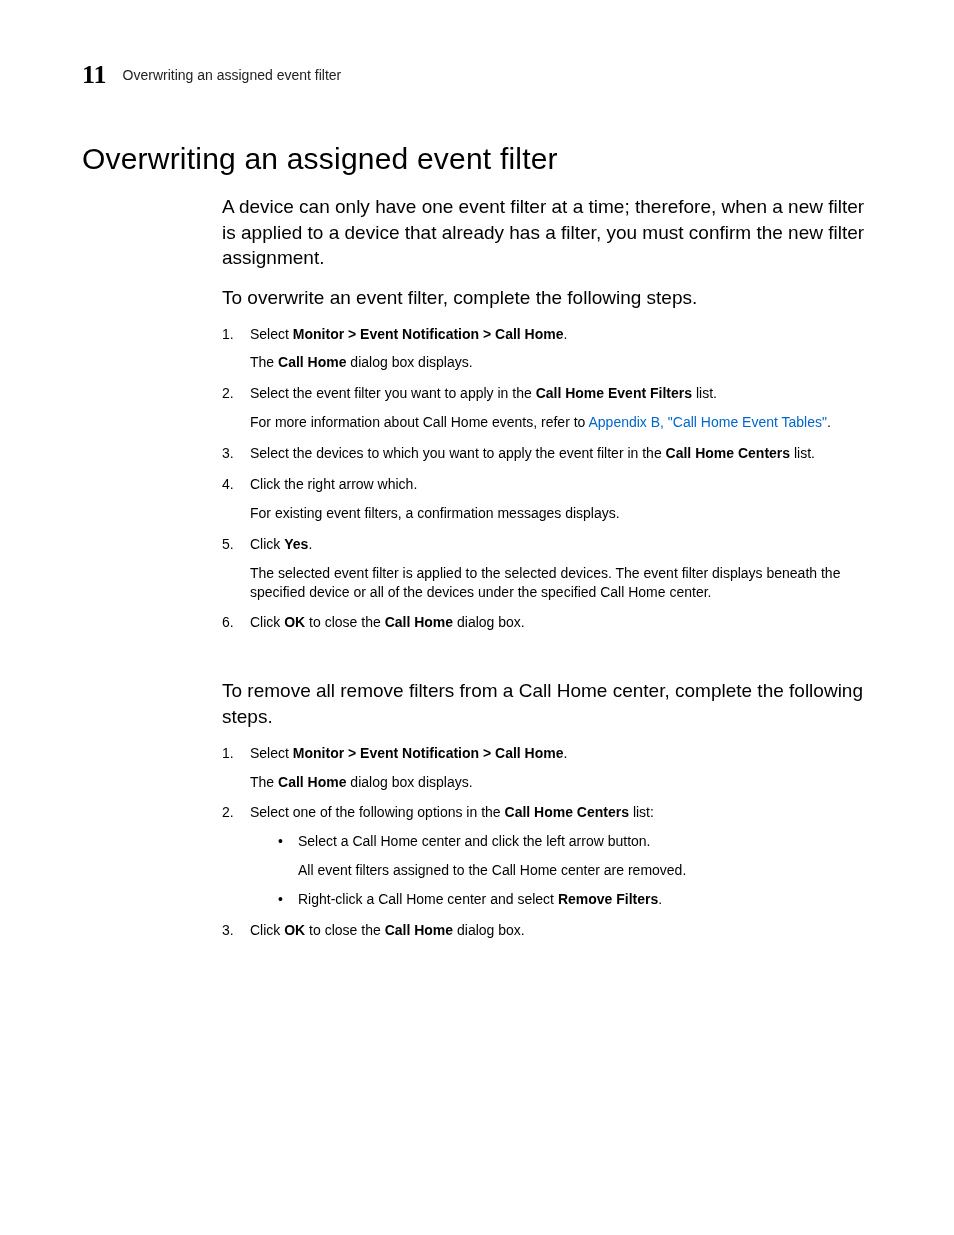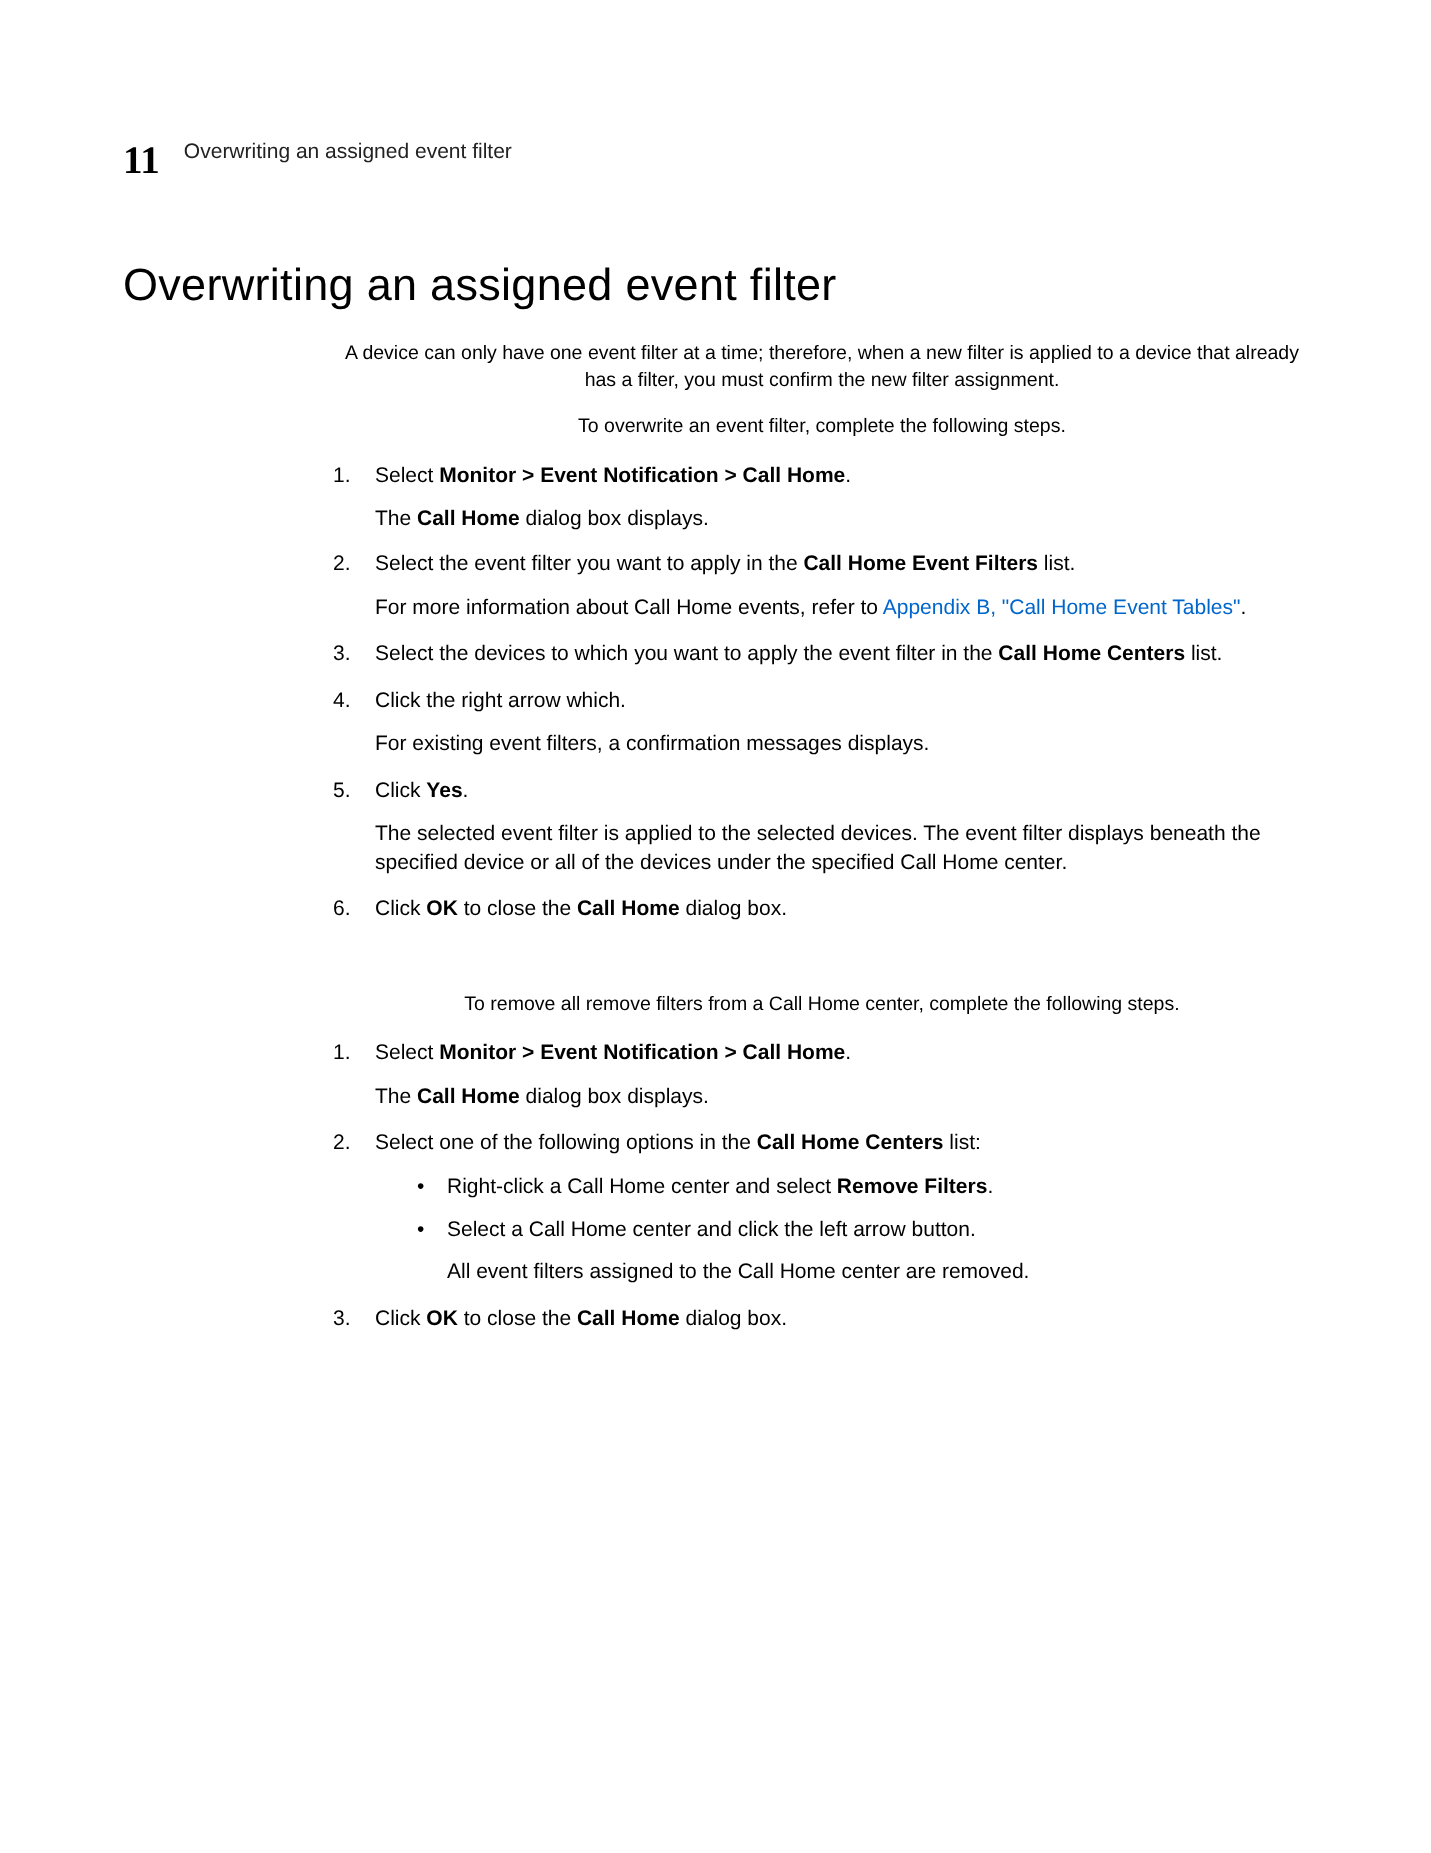--- a/index.html
+++ b/index.html
@@ -10,24 +10,23 @@
     color: #000;
     width: 954px;
   }
   .page {
     padding: 60px 70px 60px 82px;
     box-sizing: border-box;
     width: 954px;
   }
   .running-head {
     display: flex;
-    align-items: flex-start;
+    align-items: center;
     gap: 16px;
     margin-bottom: 52px;
-    margin-top: 32px;
   }
   .chapnum {
     font-family: Georgia, "Times New Roman", serif;
     font-weight: 700;
     font-size: 26px;
   }
   .runtitle {
     font-size: 14px;
     color: #222;
   }
@@ -37,24 +36,23 @@
     font-weight: 400;
     font-size: 30px;
     margin: 0 0 18px 0;
     letter-spacing: 0.2px;
   }
   .body-col {
     margin-left: 140px;
     margin-right: 10px;
   }
   p {
-    font-size: 13px;
+    font-size: 19px;
     line-height: 1.35;
     margin: 0 0 14px 0;
-    text-align: center;
   }
   ol {
     list-style: none;
     padding: 0;
     margin: 0;
     counter-reset: step;
   }
   ol > li {
     counter-increment: step;
     position: relative;
@@ -169,25 +167,25 @@
           <span>The </span><span class="bold">Call Home</span><span> dialog box displays.</span>
         </div>
       </li>
 
       <li>
         <div class="step-body">
           <span>Select one of the following options in the </span><span class="bold">Call Home Centers</span><span> list:</span>
         </div>
         <ul class="bullets">
           <li>
-            <span>Right-click a Call Home center and select </span><span class="bold">Remove Filters</span><span>.</span>
+            <div>Select a Call Home center and click the left arrow button.</div>
+            <div class="step-sub">All event filters assigned to the Call Home center are removed.</div>
           </li>
           <li>
-            <div>Select a Call Home center and click the left arrow button.</div>
-            <div class="step-sub">All event filters assigned to the Call Home center are removed.</div>
+            <span>Right-click a Call Home center and select </span><span class="bold">Remove Filters</span><span>.</span>
           </li>
         </ul>
       </li>
 
       <li>
         <span>Click </span><span class="bold">OK</span><span> to close the </span><span class="bold">Call Home</span><span> dialog box.</span>
       </li>
     </ol>
   </div>
 

